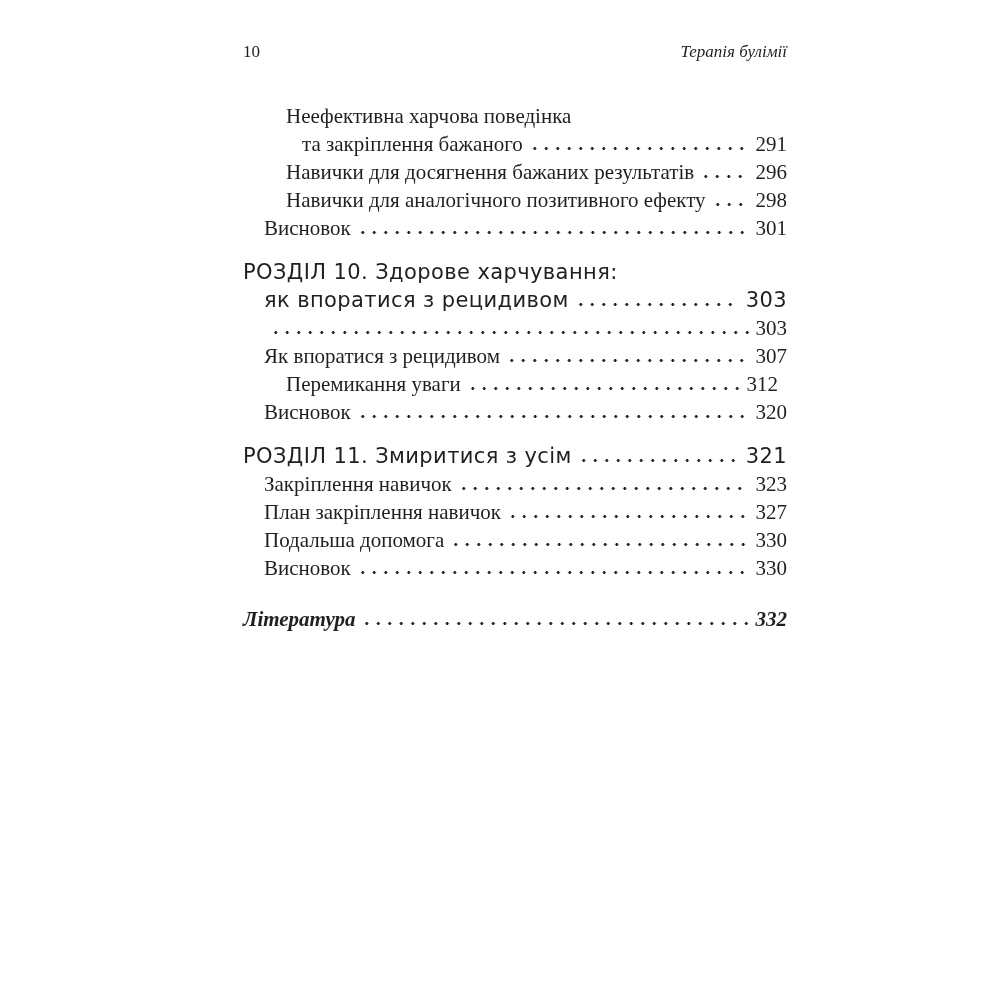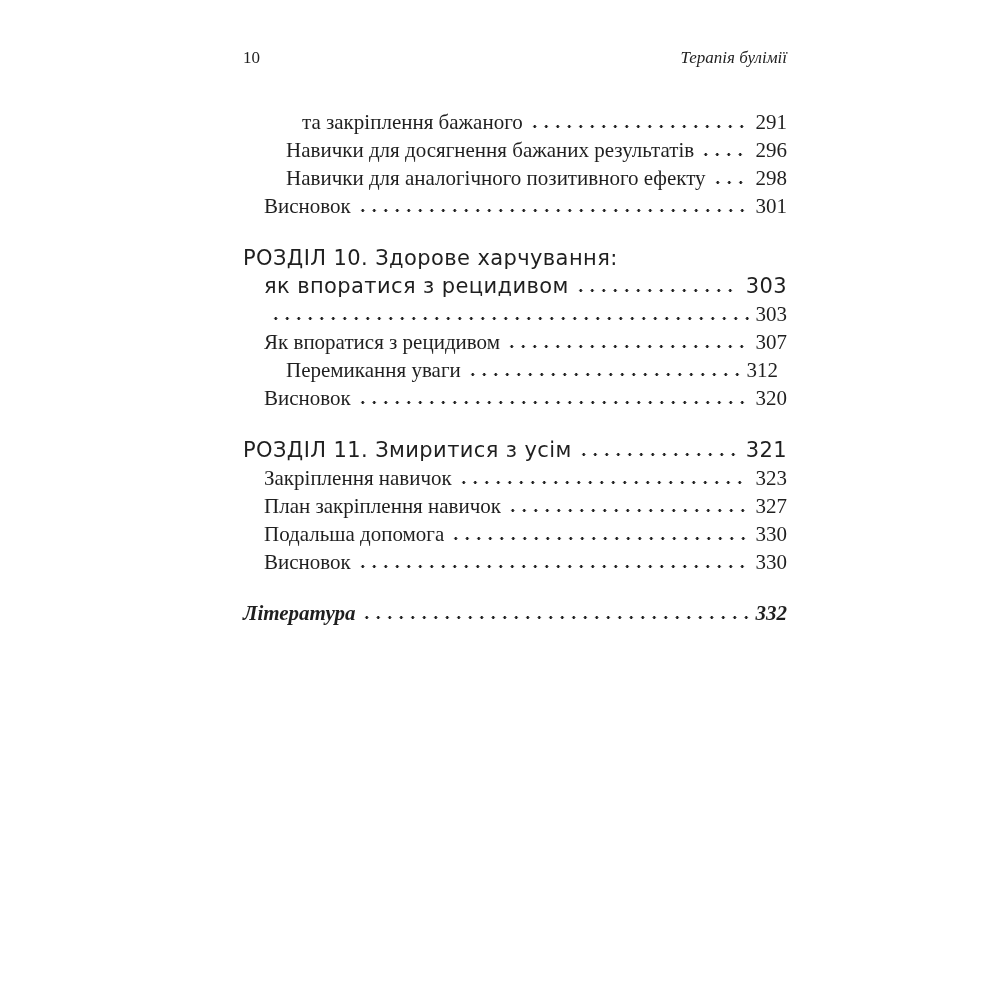--- a/index.html
+++ b/index.html
@@ -14,21 +14,21 @@
     position: relative;
     width: 1000px;
     height: 1000px;
     background: #ffffff;
     color: #1f1f1f;
     font-family: "Liberation Serif", serif;
   }
   .content {
     position: absolute;
     left: 243px;
-    top: 48px;
+    top: 42px;
     width: 544px;
   }
   .running-head {
     display: flex;
     justify-content: space-between;
     align-items: baseline;
     font-size: 17px;
     margin-bottom: 40px;
   }
   .running-title {
@@ -58,38 +58,41 @@
   .pg { flex: 0 0 auto; text-align: right; }
   .lvl0 { padding-left: 0; }
   .lvl1 { padding-left: 21px; }
   .lvl2 { padding-left: 43px; }
   .lvl3 { padding-left: 59px; }
   .chapter {
     font-family: "DejaVu Sans", sans-serif;
     font-size: 21px;
     letter-spacing: 0.4px;
   }
-  .gap-top { margin-top: 24px; }
+  .gap-top { margin-top: 16px; }
   .gap-top-lg { margin-top: 23px; font-style: italic; }
   .bold { font-weight: bold; }
   .inset { padding-right: 9px; }
 </style>
 </head>
 <body>
 
 <div class="page">
   <div class="content">
 
     <div class="running-head">
       <span>10</span>
       <span class="running-title">Терапія булімії</span>
     </div>
 
     <div class="toc">
 
+      <div class="row lvl2">
+        <span class="t">Неефективна харчова поведінка</span>
+      </div>
 
       <div class="row lvl3">
         <span class="t">та закріплення бажаного</span>
         <span class="leader"></span>
         <span class="pg">291</span>
       </div>
 
       <div class="row lvl2">
         <span class="t">Навички для досягнення бажаних результатів</span>
         <span class="leader"></span>

